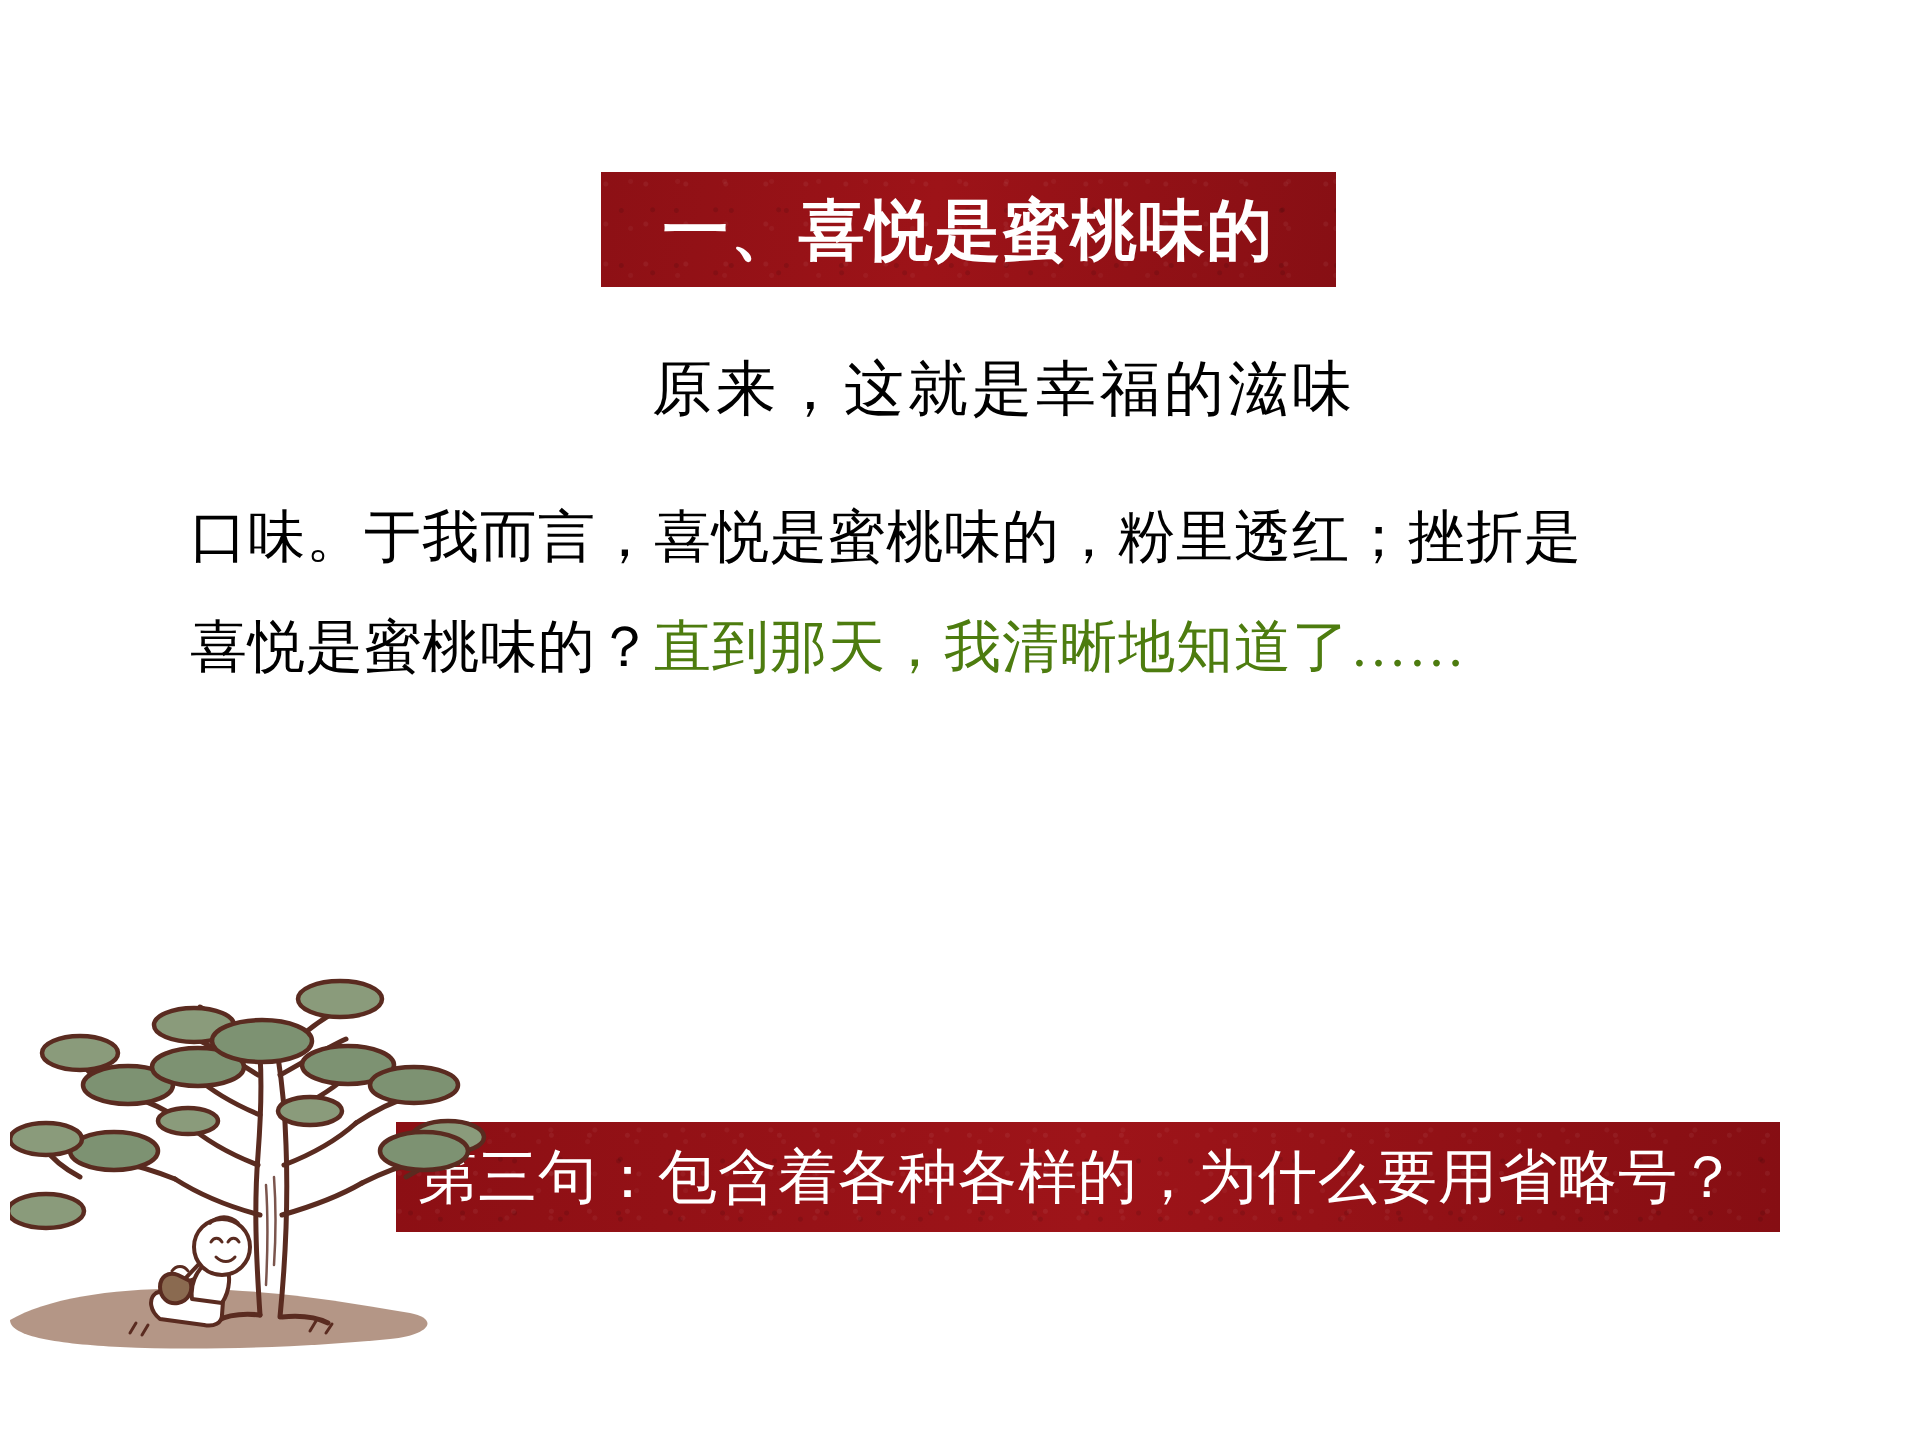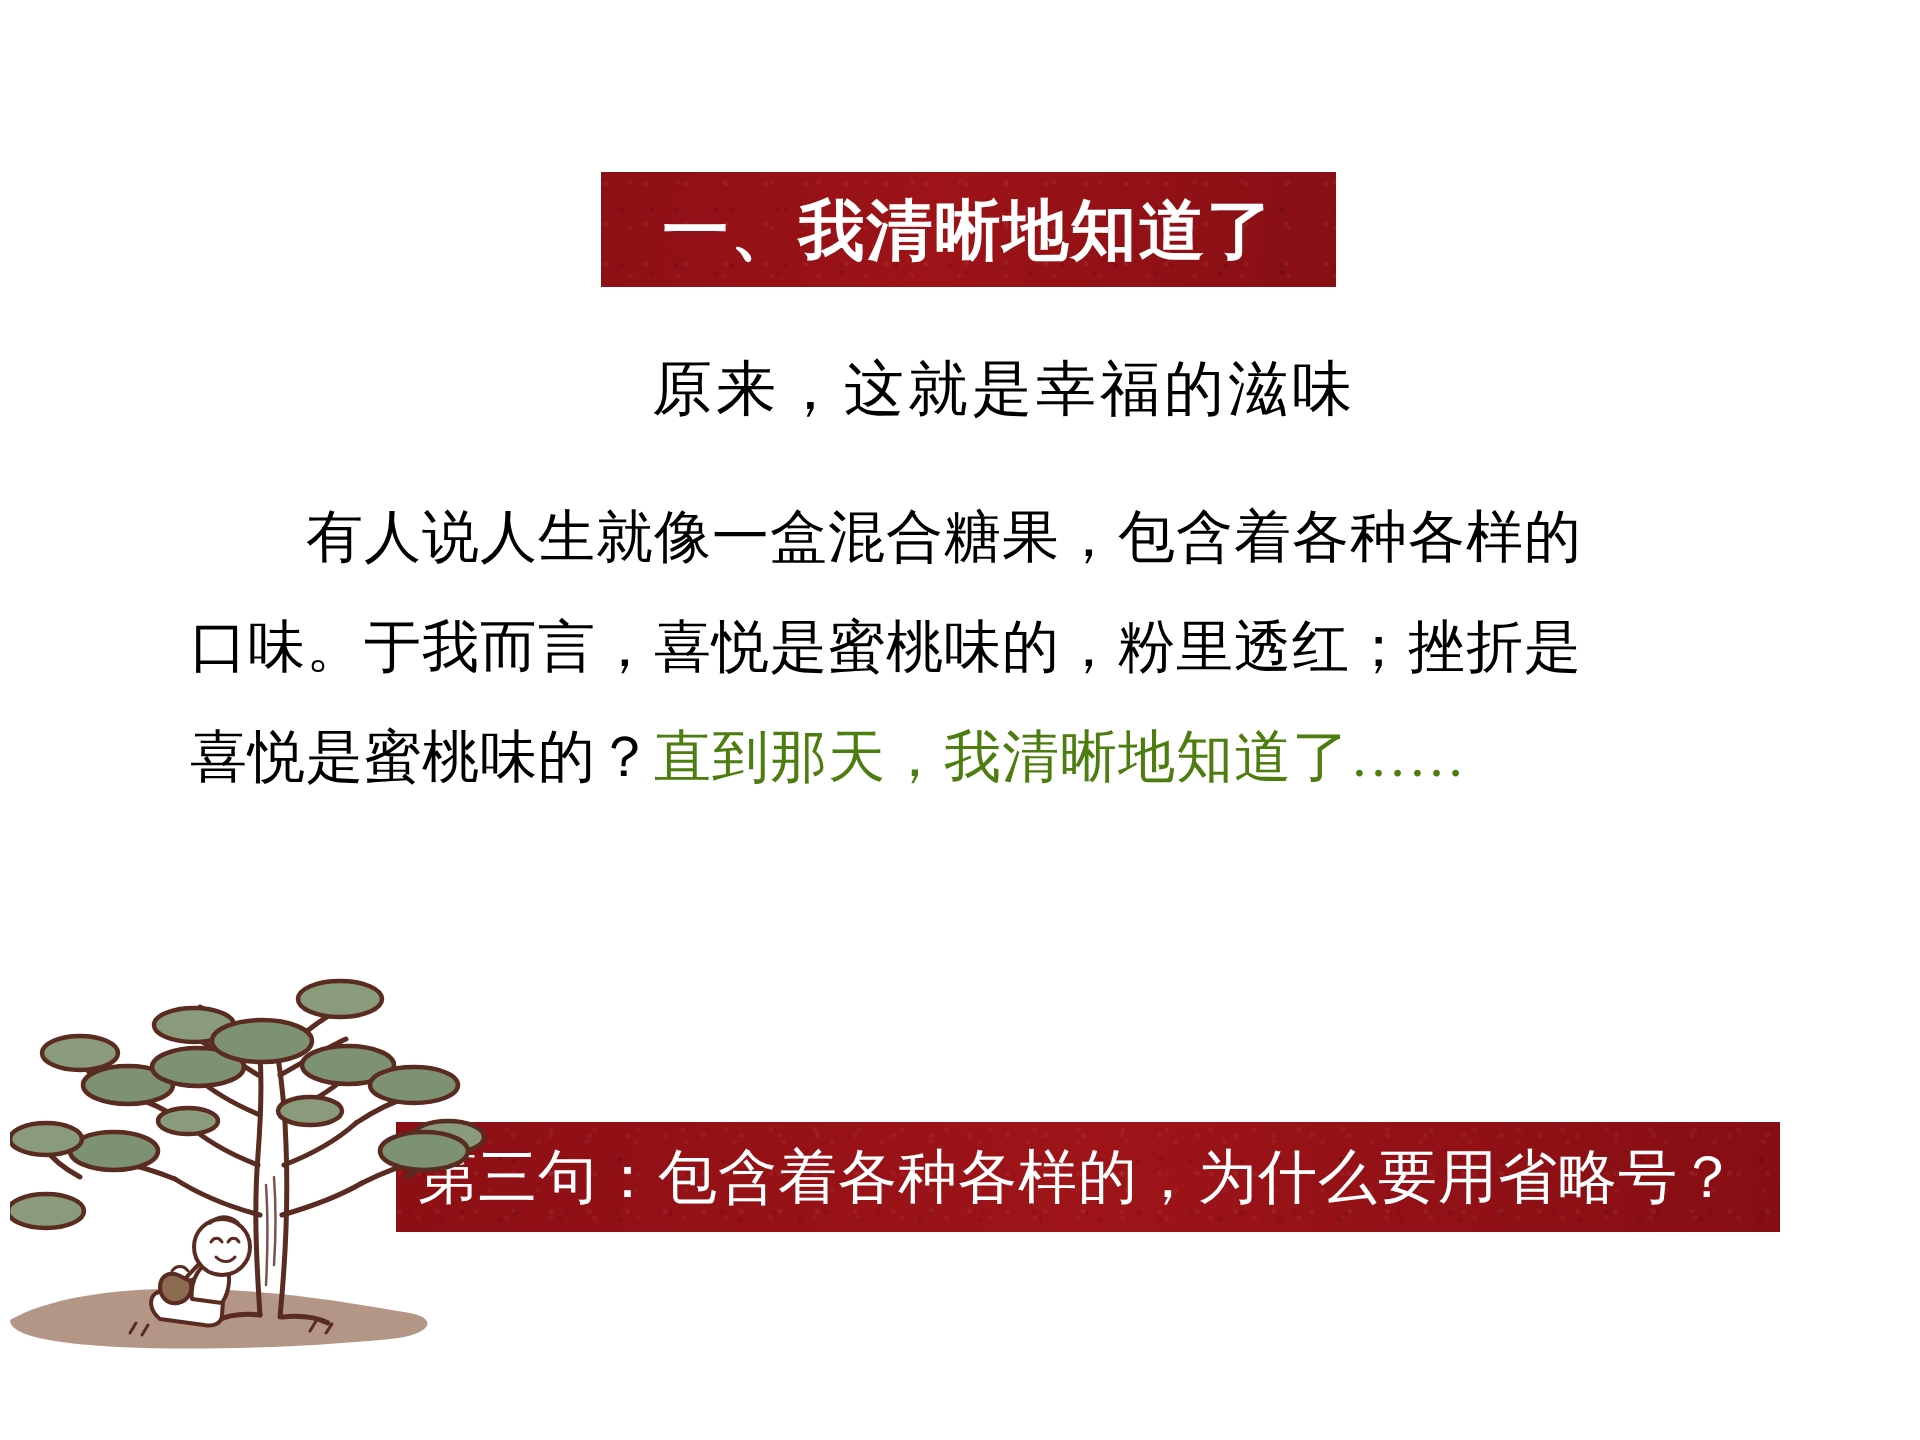--- a/index.html
+++ b/index.html
@@ -132,27 +132,26 @@
     height: 470px;
   }
   #illustration svg { display: block; }
 </style>
 </head>
 <body>
 
 <div id="slide">
 
   <div id="title-banner">
-    <span id="title-banner-text">一、我清晰地知道了</span>
+    <span id="title-banner-text">一、喜悦是蜜桃味的</span>
   </div>
 
   <div id="subheading">原来，这就是幸福的滋味</div>
 
   <div id="body-text">
-    <span class="ln indent">有人说人生就像一盒混合糖果，包含着各种各样的</span>
     <span class="ln">口味。于我而言，喜悦是蜜桃味的，粉里透红；挫折是</span>
     <span class="ln">
       <span>喜悦是蜜桃味的？</span><span class="red-span">直到那天，我清晰地知道了……</span>
     </span>
   </div>
 
   <div id="bottom-banner">
     <span id="bottom-banner-text">第三句：包含着各种各样的，为什么要用省略号？</span>
   </div>
 

